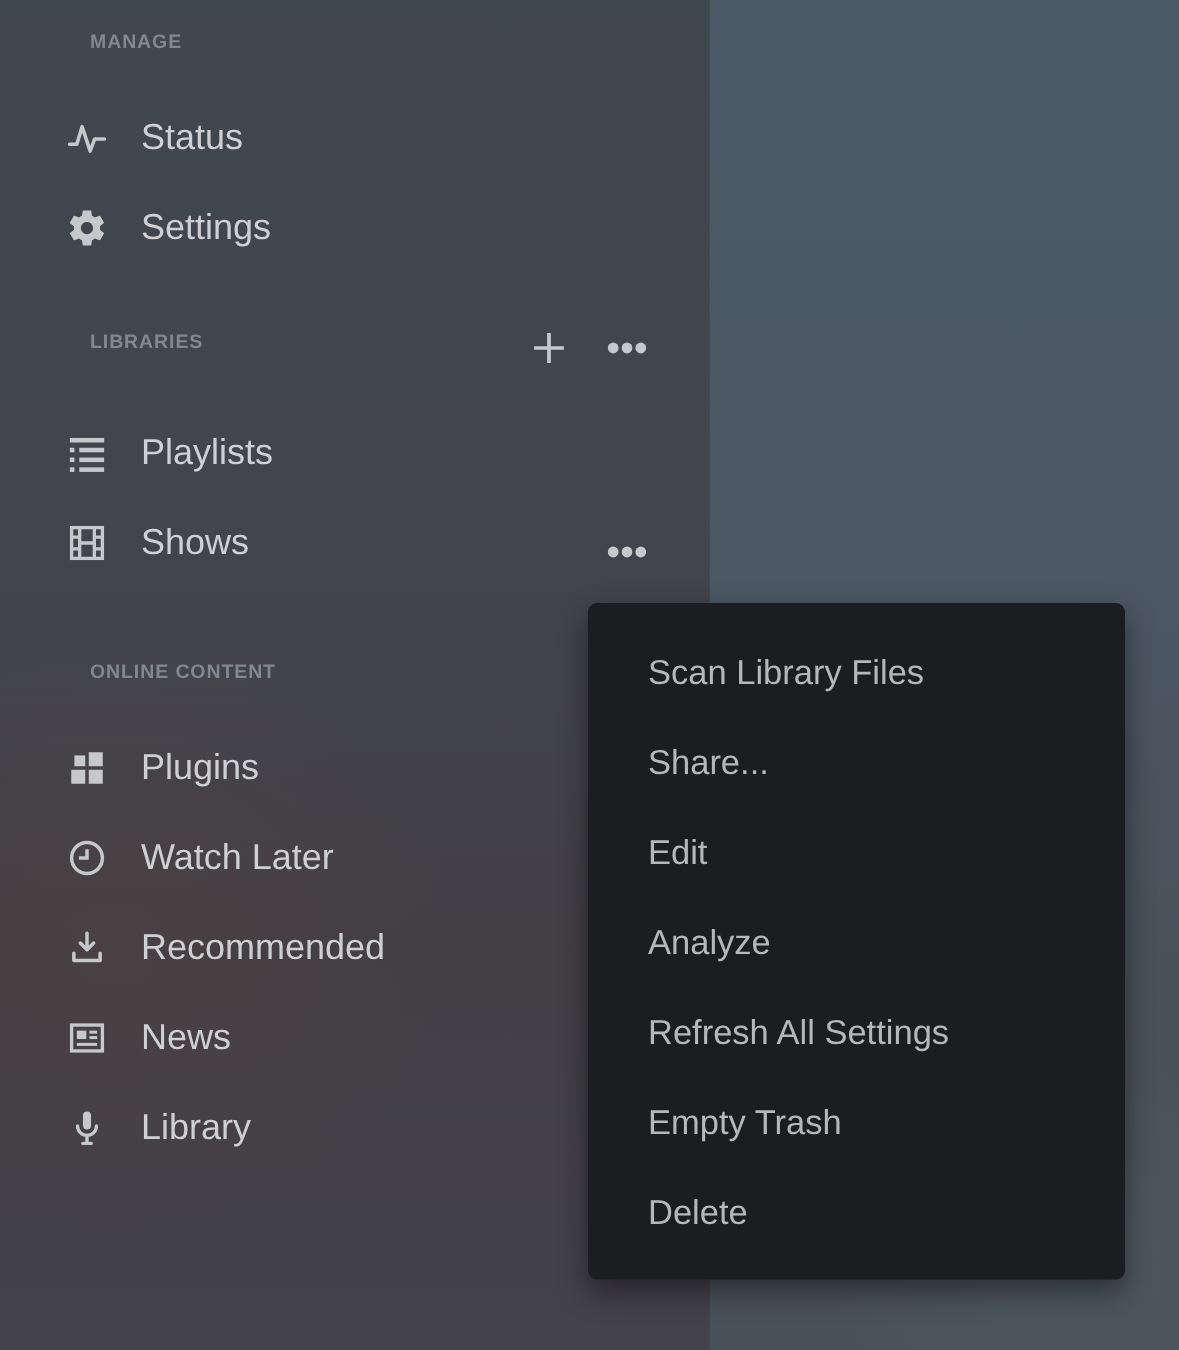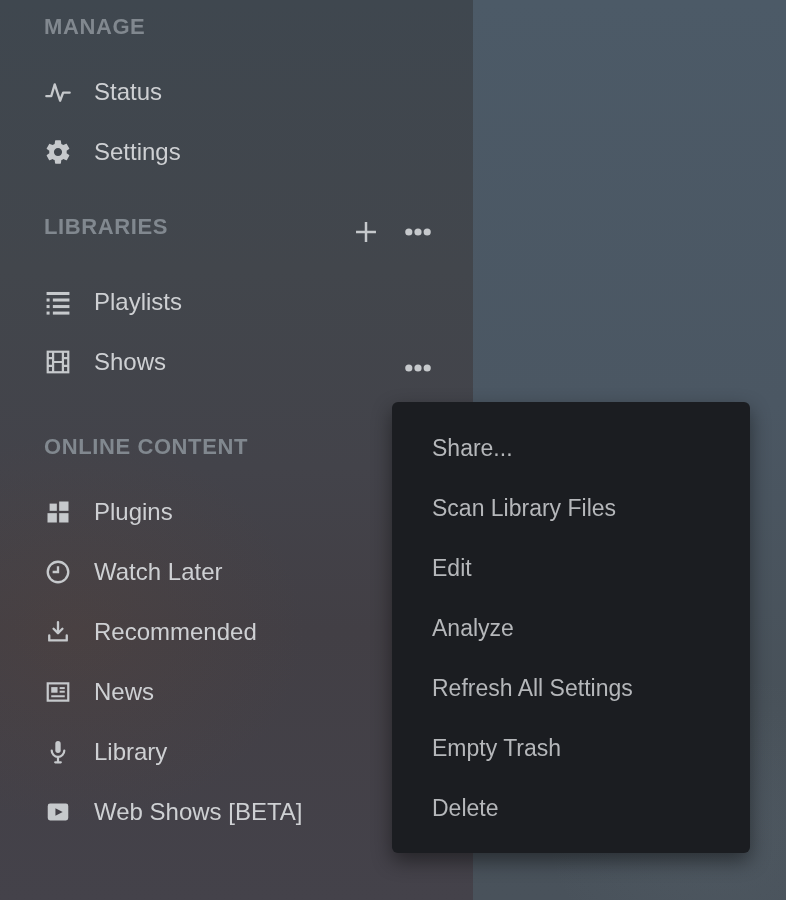--- a/index.html
+++ b/index.html
@@ -23,21 +23,21 @@
     position:absolute;left:0;top:0;width:473px;height:900px;
     background:
       radial-gradient(ellipse 320px 270px at 16% 70%, rgba(105,72,52,0.18), rgba(0,0,0,0) 72%),
       linear-gradient(180deg,#3f474f 0%,#42464c 30%,#43434a 52%,#423f45 70%,#44424a 100%);
   }
 
   .section-header{
     position:absolute;left:44px;height:28px;display:flex;align-items:center;
   }
   .section-header .hdr{
-    font-size:22px;font-weight:700;letter-spacing:0.6px;color:#81888f;
+    font-size:13px;font-weight:700;letter-spacing:0.6px;color:#81888f;margin-left:16px;
   }
   .nav-row{
     position:absolute;left:44px;right:0;height:48px;
     display:flex;gap:22px;cursor:pointer;
   }
   .nav-row .icon{width:28px;height:28px;flex:0 0 28px;display:flex;align-items:center;justify-content:center;}
   .nav-row .label{font-size:24px;color:#ced0d3;}
 
   .icon svg{display:block;}
   .ic-stroke{stroke:#c6c9cc;fill:none;}
@@ -218,34 +218,26 @@
         <svg width="28" height="28" viewBox="0 0 24 24">
           <rect class="ic-fill" x="9.7" y="2.6" width="4.6" height="10.2" rx="2.3"></rect>
           <path class="ic-stroke" stroke-width="1.9" stroke-linecap="round" d="M6.6 10.8a5.4 5.4 0 0 0 10.8 0"></path>
           <path class="ic-stroke" stroke-width="1.9" stroke-linecap="round" d="M12 16.4v4.2"></path>
           <path class="ic-stroke" stroke-width="1.9" stroke-linecap="round" d="M9.6 20.8h4.8"></path>
         </svg>
       </span>
       <span class="label">Library</span>
     </div>
 
-    <div class="nav-row" style="top:798px">
-      <span class="icon">
-        <svg width="28" height="28" viewBox="0 0 24 24">
-            <path class="ic-fill" fill-rule="evenodd" d="M5.2 4.8h13.6a2 2 0 0 1 2 2v10.4a2 2 0 0 1-2 2H5.2a2 2 0 0 1-2-2V6.8a2 2 0 0 1 2-2zm4.6 3.9v6.6l6.2-3.3z"></path>
-          </svg>
-      </span>
-      <span class="label">Web Shows [BETA]</span>
-    </div>
 
   </div>
 
   <div class="context-menu">
+    <div class="menu-item">Scan Library Files</div>
     <div class="menu-item">Share...</div>
-    <div class="menu-item">Scan Library Files</div>
     <div class="menu-item">Edit</div>
     <div class="menu-item">Analyze</div>
     <div class="menu-item">Refresh All Settings</div>
     <div class="menu-item">Empty Trash</div>
     <div class="menu-item">Delete</div>
   </div>
 
 </div>
 
 </body></html>

